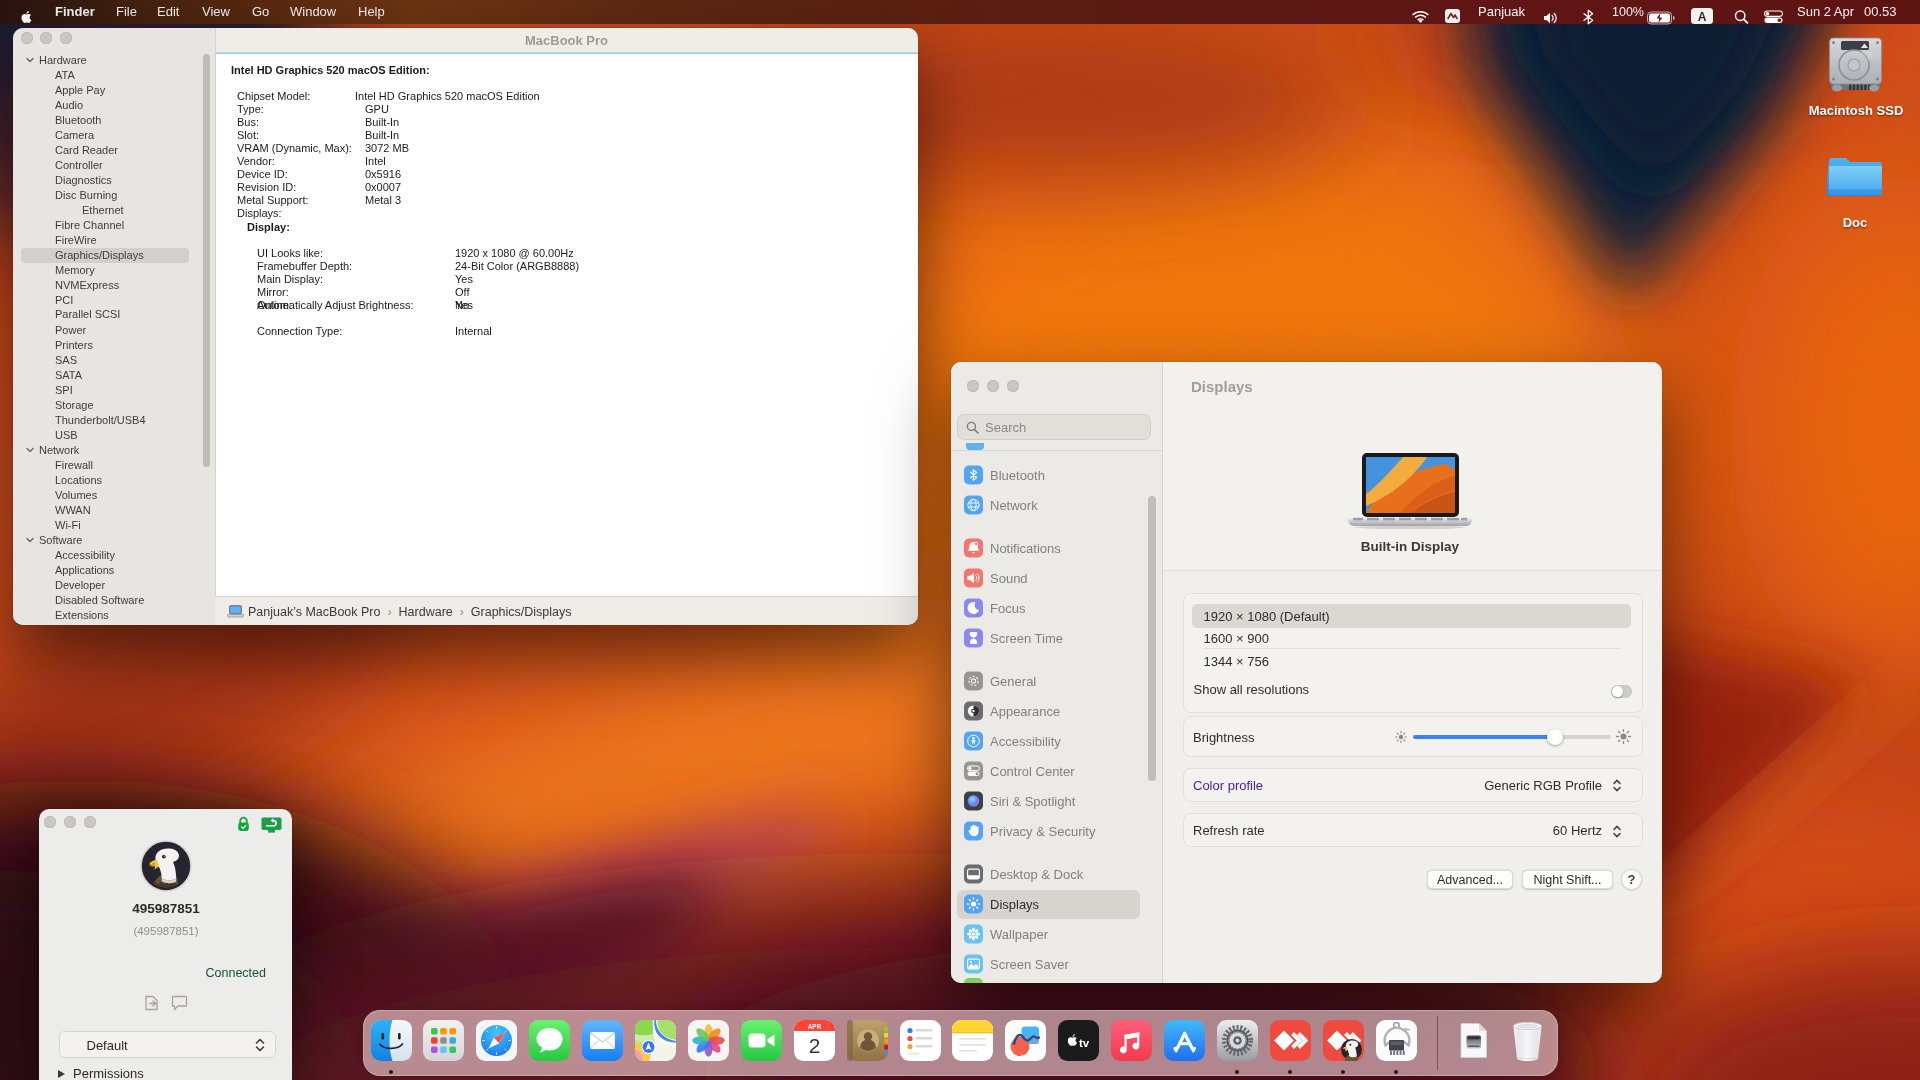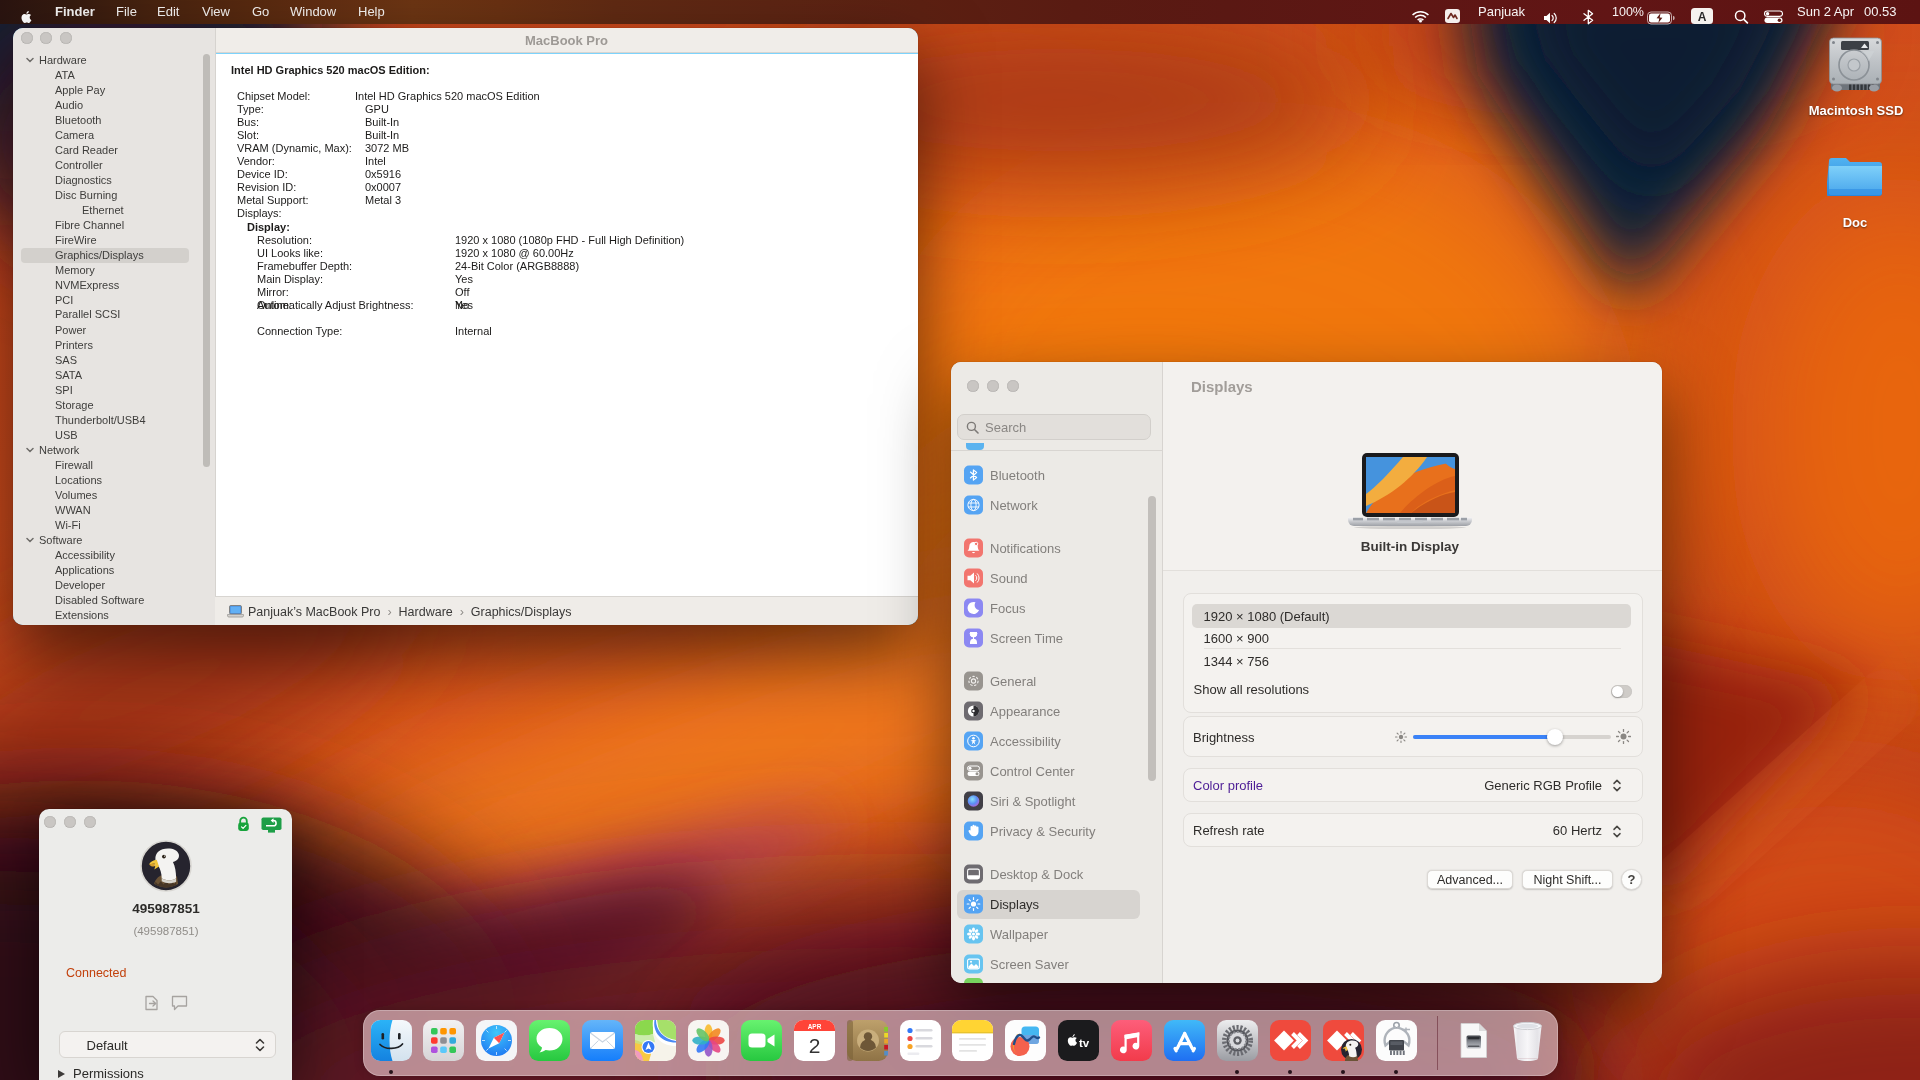--- a/index.html
+++ b/index.html
@@ -292,24 +292,20 @@
       <div class="cl" style="top:166.4px;">
           <span style="position:absolute;left:22px;">Metal Support:</span>
           <span style="position:absolute;left:150px;">Metal 3</span>
         </div>
       <div class="cl" style="top:179.4px;">
           <span style="position:absolute;left:22px;">Displays:</span>
         </div>
       <div class="cl" style="top:192.5px;">
           <span style="position:absolute;left:32px;font-weight:bold;">Display:</span>
         </div>
-      <div class="cl" style="top:205.5px;">
-          <span style="position:absolute;left:42px;">Resolution:</span>
-          <span style="position:absolute;left:240px;">1920 x 1080 (1080p FHD - Full High Definition)</span>
-        </div>
       <div class="cl" style="top:218.6px;">
           <span style="position:absolute;left:42px;">UI Looks like:</span>
           <span style="position:absolute;left:240px;">1920 x 1080 @ 60.00Hz</span>
         </div>
       <div class="cl" style="top:231.6px;">
           <span style="position:absolute;left:42px;">Framebuffer Depth:</span>
           <span style="position:absolute;left:240px;">24-Bit Color (ARGB8888)</span>
         </div>
       <div class="cl" style="top:244.7px;">
           <span style="position:absolute;left:42px;">Main Display:</span>
@@ -653,21 +649,21 @@
         <path d="M28 7 C19 7 13.5 12 14 19 C14.2 22 13.5 24.5 11.5 26.5 L17 26 C19.5 30 21 35 21 40 C26 43 33 43 37 40 C37 33 36 27 33.5 22 C38.5 21 41 17.5 40 13.5 C38.8 9 34 7 28 7z" fill="#f4f3f1"></path>
         <path d="M15.5 19.5 C11.5 20 8.5 21.8 7 24.5 L13.5 23.8 C14 26 13.8 28 12.8 30.2 L18 27z" fill="#f2c53a"></path>
         <path d="M13.5 23.8 L7 24.5 C8.5 26.8 10.8 27.6 13.2 26.8z" fill="#d89f28"></path>
         <circle cx="23.5" cy="16" r="2.1" fill="#2a2118"></circle>
         <circle cx="24.2" cy="15.4" r="0.7" fill="#f9f6ef"></circle>
         <path d="M21 40 C26 43 33 43 37 40 L37 44 C32 46.5 25.5 46 21 43.5z" fill="#d8d5ce"></path>
       </g>
     </svg>
     <div class="abs" style="left:27px;top:92px;width:200px;text-align:center;font-size:13.5px;font-weight:bold;color:#2c2b29;">495987851</div>
     <div class="abs" style="left:27px;top:116px;width:200px;text-align:center;font-size:11.5px;color:#908d89;">(495987851)</div>
-    <div class="abs" style="left:27px;top:157px;width:200px;text-align:left;font-size:12.5px;color:#c2410c;">Connected</div>
+    <div class="abs" style="left:27px;top:157px;width:200px;text-align:right;font-size:12.5px;color:#14532d;">Connected</div>
     <svg class="abs" style="left:104px;top:185px;" width="18" height="18" viewBox="0 0 18 18">
       <path d="M3 2.5 h7 l4 4 v9 h-11 z" fill="none" stroke="#a6a3a0" stroke-width="1.3" stroke-linejoin="round"></path>
       <path d="M6.5 9.5 h6 M10 7 l2.8 2.5 -2.8 2.5" fill="none" stroke="#a6a3a0" stroke-width="1.3" stroke-linecap="round" stroke-linejoin="round"></path>
     </svg>
     <svg class="abs" style="left:132px;top:186px;" width="17" height="16" viewBox="0 0 17 16">
       <path d="M1.5 1.5 h14 v9.5 h-8.5 l-3.5 3.5 v-3.5 h-2z" fill="none" stroke="#a6a3a0" stroke-width="1.3" stroke-linejoin="round"></path>
     </svg>
     <div class="abs" style="left:19.5px;top:222px;width:217px;height:27px;border-radius:6px;background:#f4f2f0;border:1px solid #d8d5d1;">
       <span class="abs" style="left:27px;top:6px;font-size:13px;color:#2b2a28;">Default</span>
       <svg class="abs" style="right:8px;top:5px;" width="14" height="16" viewBox="0 0 14 16">

